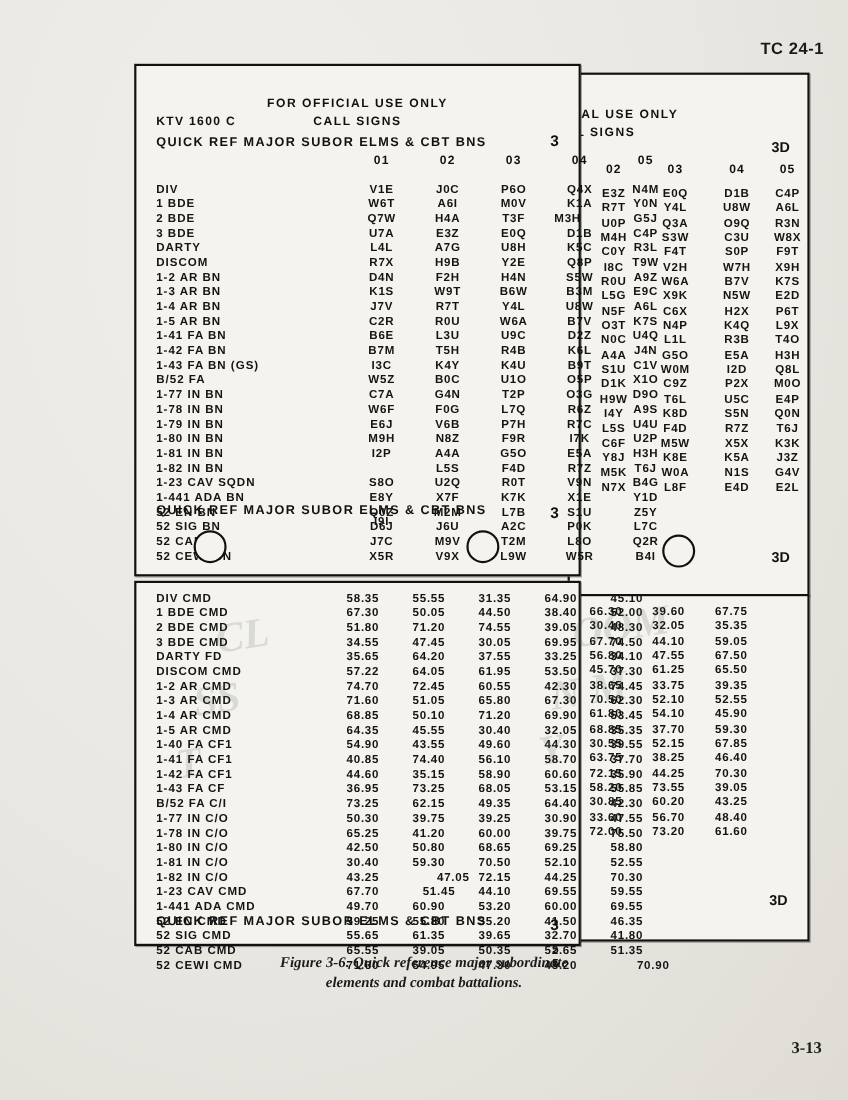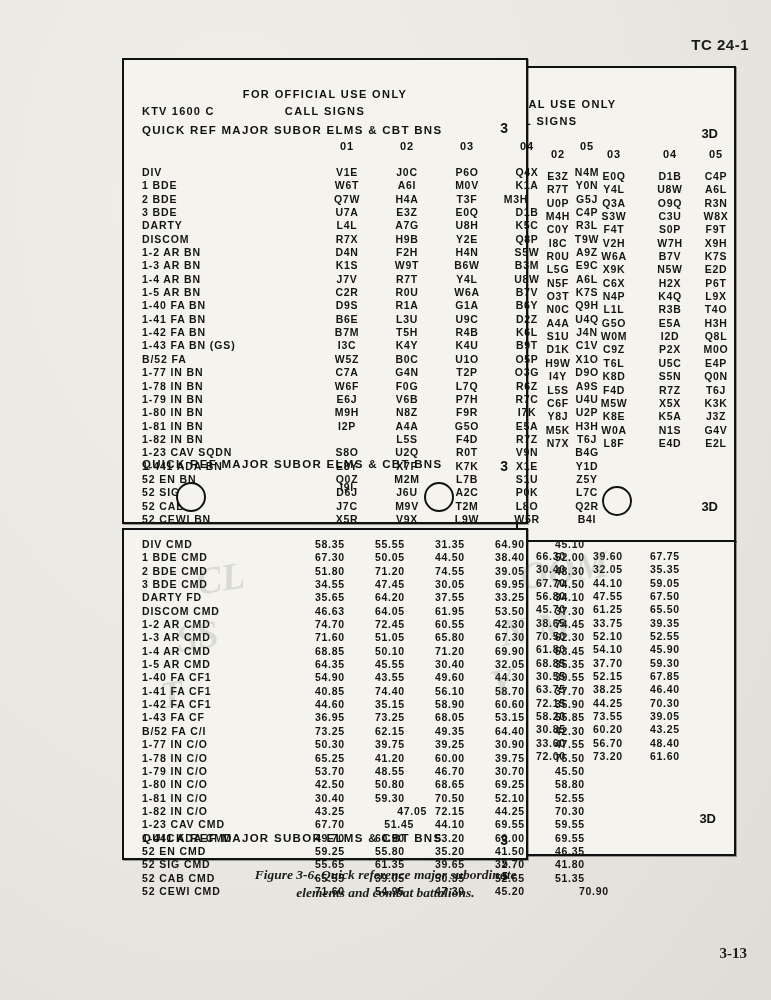--- a/index.html
+++ b/index.html
@@ -653,28 +653,20 @@
         </div>
         <div class="row">
           <div class="label">1-5 AR BN</div>
           <div class="cell" style="left: 200px;">C2R</div>
           <div class="cell" style="left: 260px;">R0U</div>
           <div class="cell" style="left: 320px;">W6A</div>
           <div class="cell" style="left: 380px;">B7V</div>
           <div class="cell" style="left: 440px;">K7S</div>
         </div>
         <div class="row">
-          <div class="label">1-40 FA BN</div>
-          <div class="cell" style="left: 200px;">D9S</div>
-          <div class="cell" style="left: 260px;">R1A</div>
-          <div class="cell" style="left: 320px;">G1A</div>
-          <div class="cell" style="left: 380px;">B6Y</div>
-          <div class="cell" style="left: 440px;">Q9H</div>
-        </div>
-        <div class="row">
           <div class="label">1-41 FA BN</div>
           <div class="cell" style="left: 200px;">B6E</div>
           <div class="cell" style="left: 260px;">L3U</div>
           <div class="cell" style="left: 320px;">U9C</div>
           <div class="cell" style="left: 380px;">D2Z</div>
           <div class="cell" style="left: 440px;">U4Q</div>
         </div>
         <div class="row">
           <div class="label">1-42 FA BN</div>
           <div class="cell" style="left: 200px;">B7M</div>
@@ -841,21 +833,21 @@
         <div class="row">
           <div class="label">DARTY FD</div>
           <div class="cell" style="left: 191px; width: 52px; text-align: left;">35.65</div>
           <div class="cell" style="left: 251px; width: 52px; text-align: left;">64.20</div>
           <div class="cell" style="left: 311px; width: 52px; text-align: left;">37.55</div>
           <div class="cell" style="left: 371px; width: 52px; text-align: left;">33.25</div>
           <div class="cell" style="left: 431px; width: 52px; text-align: left;">34.10</div>
         </div>
         <div class="row">
           <div class="label">DISCOM CMD</div>
-          <div class="cell" style="left: 191px; width: 52px; text-align: left;">46.63</div>
+          <div class="cell" style="left: 191px; width: 52px; text-align: left;">57.22</div>
           <div class="cell" style="left: 251px; width: 52px; text-align: left;">64.05</div>
           <div class="cell" style="left: 311px; width: 52px; text-align: left;">61.95</div>
           <div class="cell" style="left: 371px; width: 52px; text-align: left;">53.50</div>
           <div class="cell" style="left: 431px; width: 52px; text-align: left;">37.30</div>
         </div>
         <div class="row">
           <div class="label">1-2 AR CMD</div>
           <div class="cell" style="left: 191px; width: 52px; text-align: left;">74.70</div>
           <div class="cell" style="left: 251px; width: 52px; text-align: left;">72.45</div>
           <div class="cell" style="left: 311px; width: 52px; text-align: left;">60.55</div>
@@ -936,28 +928,20 @@
         </div>
         <div class="row">
           <div class="label">1-78 IN C/O</div>
           <div class="cell" style="left: 191px; width: 52px; text-align: left;">65.25</div>
           <div class="cell" style="left: 251px; width: 52px; text-align: left;">41.20</div>
           <div class="cell" style="left: 311px; width: 52px; text-align: left;">60.00</div>
           <div class="cell" style="left: 371px; width: 52px; text-align: left;">39.75</div>
           <div class="cell" style="left: 431px; width: 52px; text-align: left;">75.50</div>
         </div>
         <div class="row">
-          <div class="label">1-79 IN C/O</div>
-          <div class="cell" style="left: 191px; width: 52px; text-align: left;">53.70</div>
-          <div class="cell" style="left: 251px; width: 52px; text-align: left;">48.55</div>
-          <div class="cell" style="left: 311px; width: 52px; text-align: left;">46.70</div>
-          <div class="cell" style="left: 371px; width: 52px; text-align: left;">30.70</div>
-          <div class="cell" style="left: 431px; width: 52px; text-align: left;">45.50</div>
-        </div>
-        <div class="row">
           <div class="label">1-80 IN C/O</div>
           <div class="cell" style="left: 191px; width: 52px; text-align: left;">42.50</div>
           <div class="cell" style="left: 251px; width: 52px; text-align: left;">50.80</div>
           <div class="cell" style="left: 311px; width: 52px; text-align: left;">68.65</div>
           <div class="cell" style="left: 371px; width: 52px; text-align: left;">69.25</div>
           <div class="cell" style="left: 431px; width: 52px; text-align: left;">58.80</div>
         </div>
         <div class="row">
           <div class="label">1-81 IN C/O</div>
           <div class="cell" style="left: 191px; width: 52px; text-align: left;">30.40</div>

